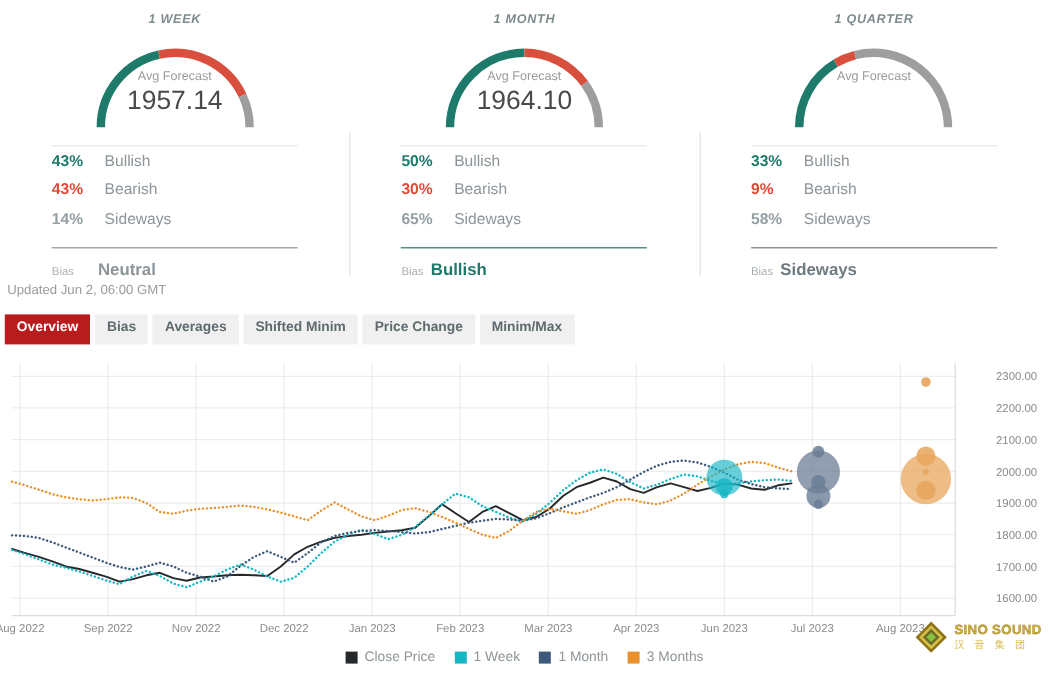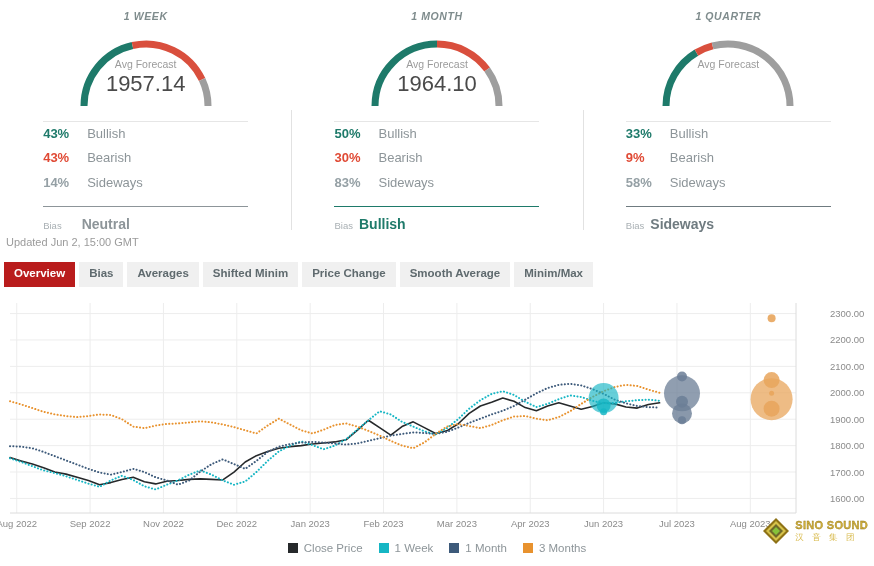--- a/index.html
+++ b/index.html
@@ -228,21 +228,21 @@
         <div class="rows">
           <div class="row">
             <span class="pct bull">50%</span>
             <span class="rlabel">Bullish</span>
           </div>
           <div class="row">
             <span class="pct bear">30%</span>
             <span class="rlabel">Bearish</span>
           </div>
           <div class="row">
-            <span class="pct side">83%</span>
+            <span class="pct side">65%</span>
             <span class="rlabel">Sideways</span>
           </div>
         </div>
         <div class="hr-bias" style="background: rgb(30, 122, 106);"></div>
         <div class="bias-line">
           <span class="bias-word">Bias</span>
           <span class="bias-val" style="color: rgb(30, 122, 106);">Bullish</span>
         </div>
       </div>
       <div class="card">
@@ -271,29 +271,28 @@
           </div>
         </div>
         <div class="hr-bias" style="background: rgb(111, 123, 128);"></div>
         <div class="bias-line">
           <span class="bias-word">Bias</span>
           <span class="bias-val" style="color: rgb(111, 123, 128);">Sideways</span>
         </div>
       </div>
     </div>
 
-  <div class="updated">Updated Jun 2, 15:00 GMT</div>
+  <div class="updated">Updated Jun 2, 06:00 GMT</div>
 
   <div class="tabs" id="tab-bar">
       <div class="tab active">Overview</div>
       <div class="tab">Bias</div>
       <div class="tab">Averages</div>
       <div class="tab">Shifted Minim</div>
       <div class="tab">Price Change</div>
-      <div class="tab">Smooth Average</div>
       <div class="tab">Minim/Max</div>
     </div>
 
   <div class="chart-area" id="chart-area">
       <svg width="874" height="240" viewBox="0 0 874 240">
         <line x1="10" x2="796" y1="16.56410256410257" y2="16.56410256410257" stroke="#ededed" stroke-width="1"></line>
         <text class="ylab" x="830" y="20.06410256410257">2300.00</text>
         <line x1="10" x2="796" y1="42.97435897435898" y2="42.97435897435898" stroke="#ededed" stroke-width="1"></line>
         <text class="ylab" x="830" y="46.47435897435898">2200.00</text>
         <line x1="10" x2="796" y1="69.38461538461539" y2="69.38461538461539" stroke="#ededed" stroke-width="1"></line>

